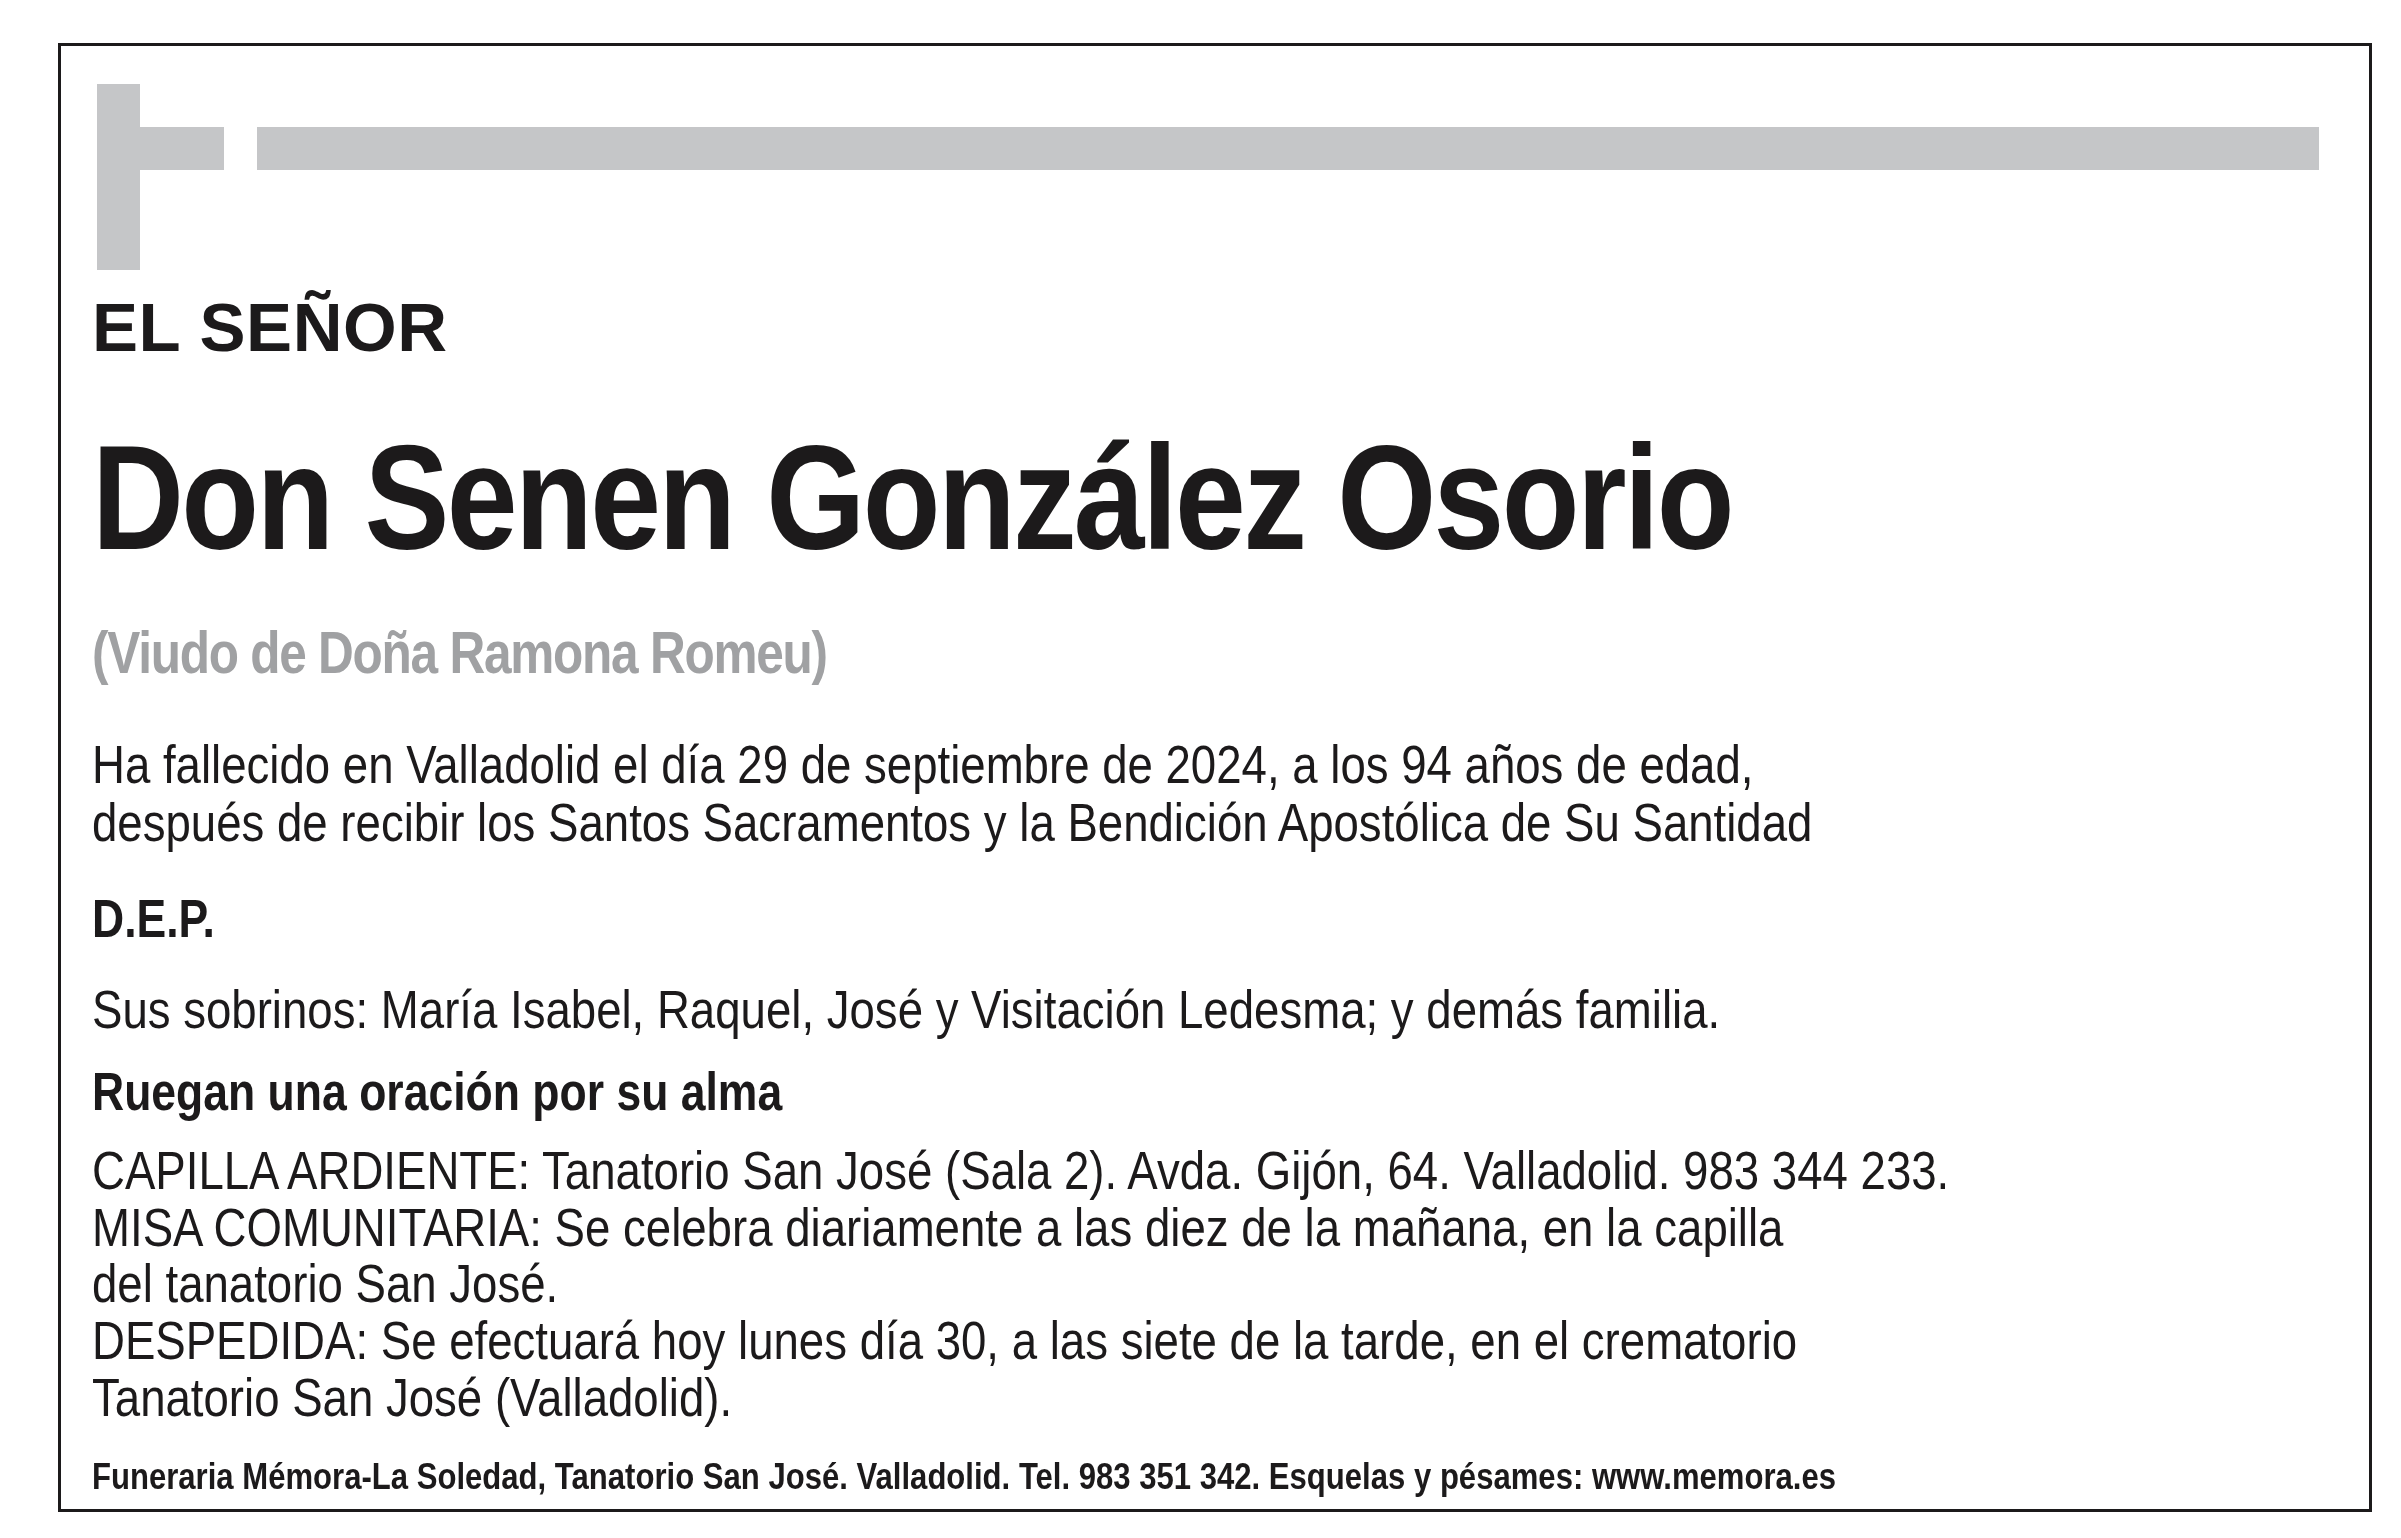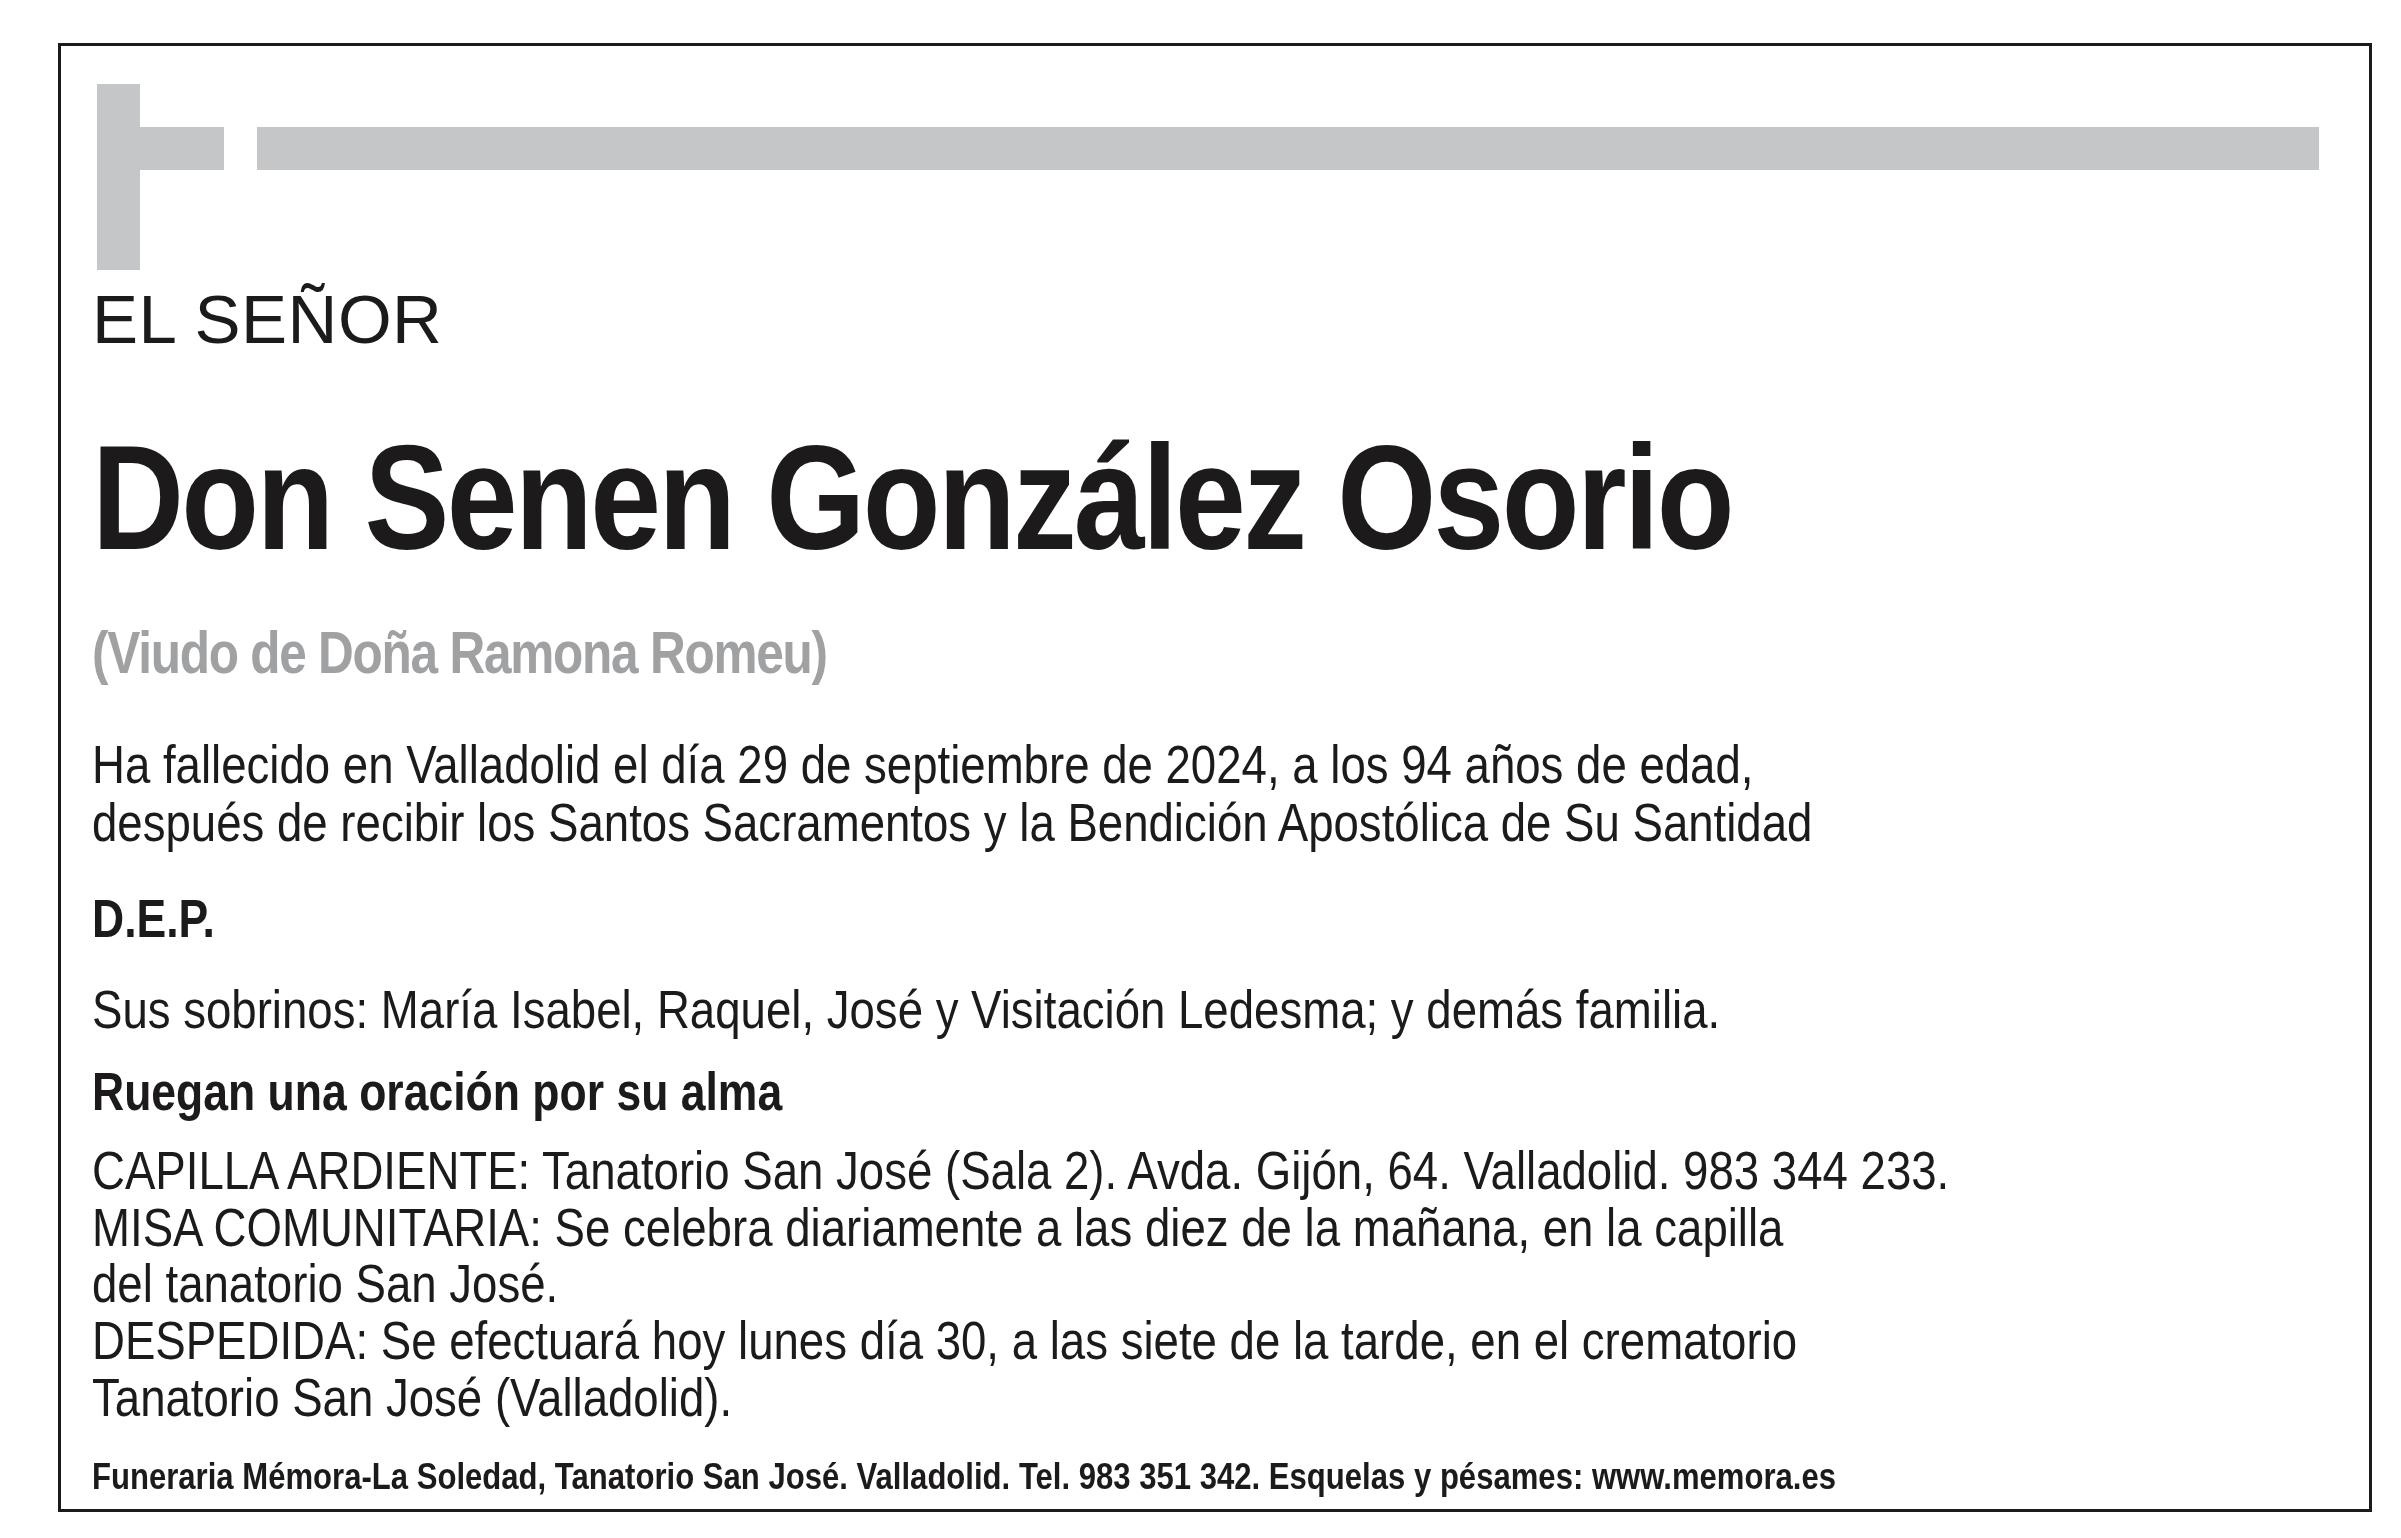--- a/index.html
+++ b/index.html
@@ -2,21 +2,21 @@
 <html style="font-size:8px"><head>
 <meta charset="utf-8">
 <style>
   html, body { margin: 0; padding: 0; background: #ffffff; }
   body { width: 2401px; height: 1539px; position: relative; overflow: hidden; font-family: "Liberation Sans", sans-serif; color: #1c1a1b; }
   .frame { position: absolute; left: 58px; top: 43px; width: 2314px; height: 1469px; border: 3.5px solid #1c1a1b; box-sizing: border-box; }
   .cross-v { position: absolute; left: 97px; top: 84px; width: 43px; height: 186px; background: #c5c6c8; }
   .cross-h { position: absolute; left: 97px; top: 127px; width: 127px; height: 43px; background: #c5c6c8; }
   .rule { position: absolute; left: 257px; top: 127px; width: 2062px; height: 43px; background: #c5c6c8; }
   .txt { position: absolute; left: 92px; white-space: nowrap; transform-origin: left top; }
-  .el-senor { top: 280px; font-size: 69px; font-weight: normal; letter-spacing: 0.5px; }
+  .el-senor { top: 288px; font-size: 69px; font-weight: bold; letter-spacing: 0.5px; }
   .name { top: 413px; font-size: 148px; font-weight: bold; letter-spacing: -3px; transform: scaleX(0.86); }
   .widow { top: 619px; font-size: 59px; font-weight: bold; color: #a0a1a3; letter-spacing: -1.5px; transform: scaleX(0.84); }
   .body-line { font-size: 53px; transform: scaleX(0.86); }
   .bold-line { font-size: 53px; font-weight: bold; transform: scaleX(0.84); }
   .l1 { top: 734px; }
   .l2 { top: 792px; }
   .dep { top: 888px; }
   .fam { top: 979px; }
   .ruegan { top: 1061px; }
   .c1 { top: 1140px; }

